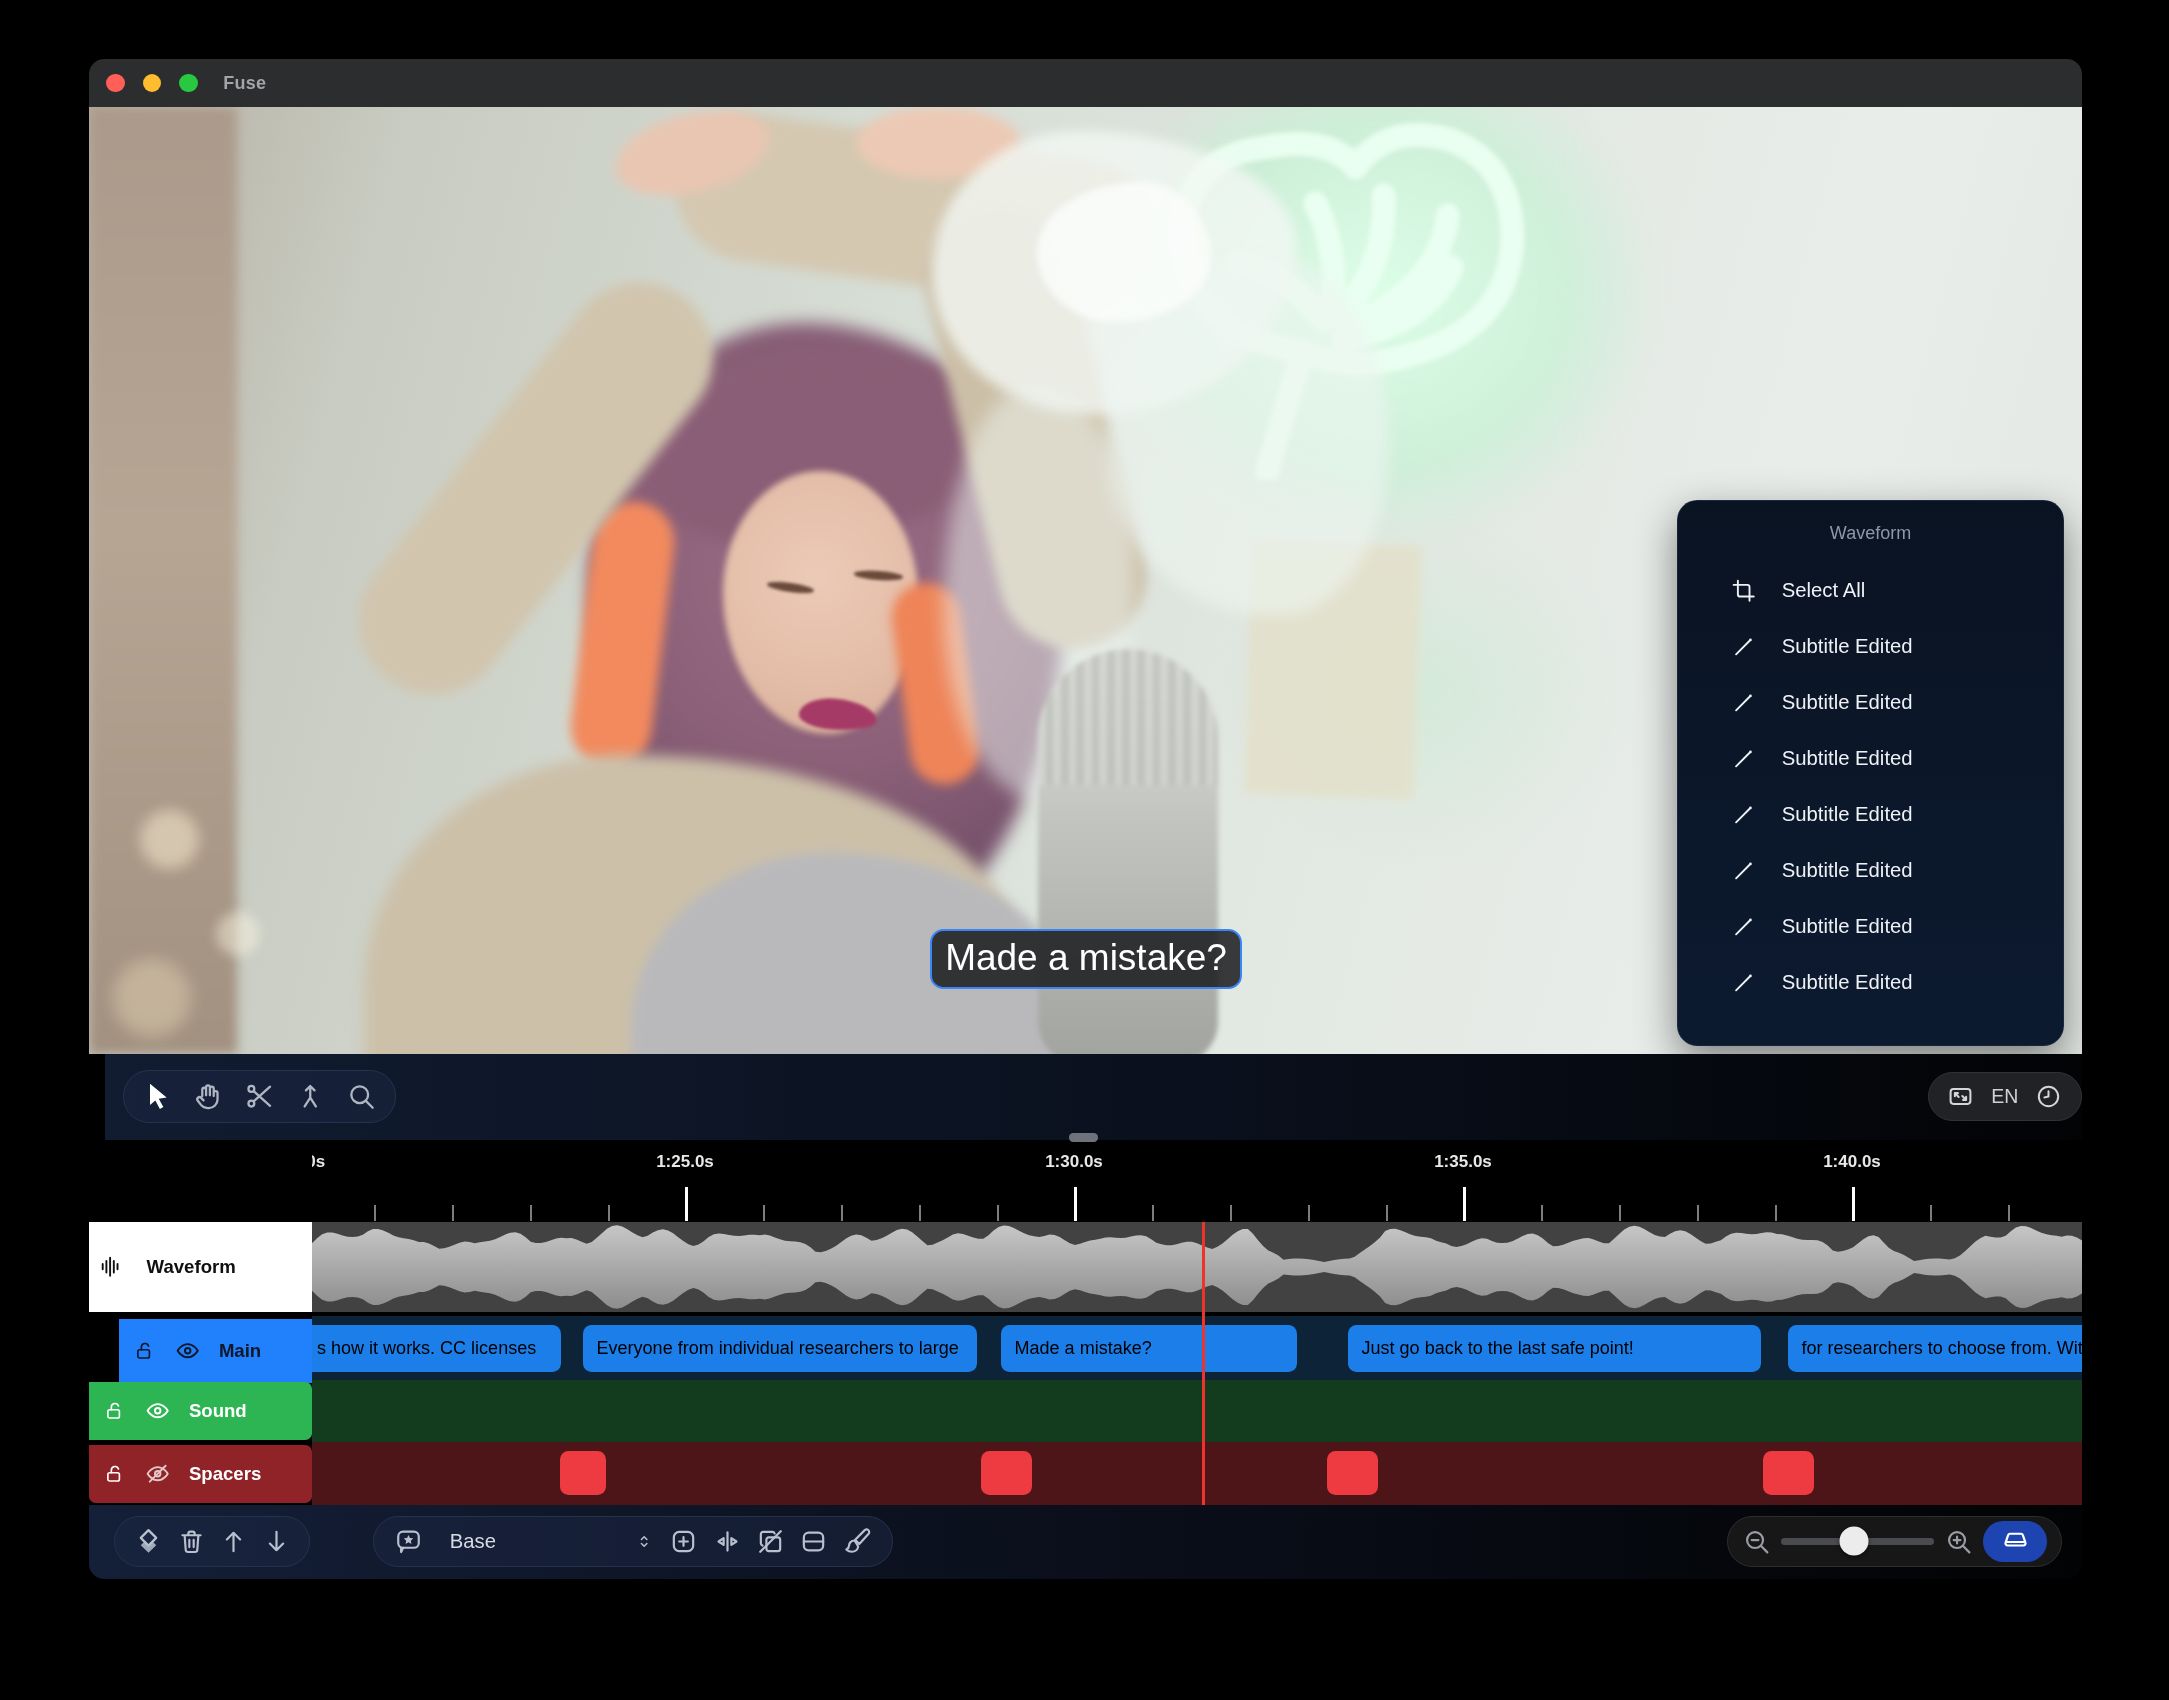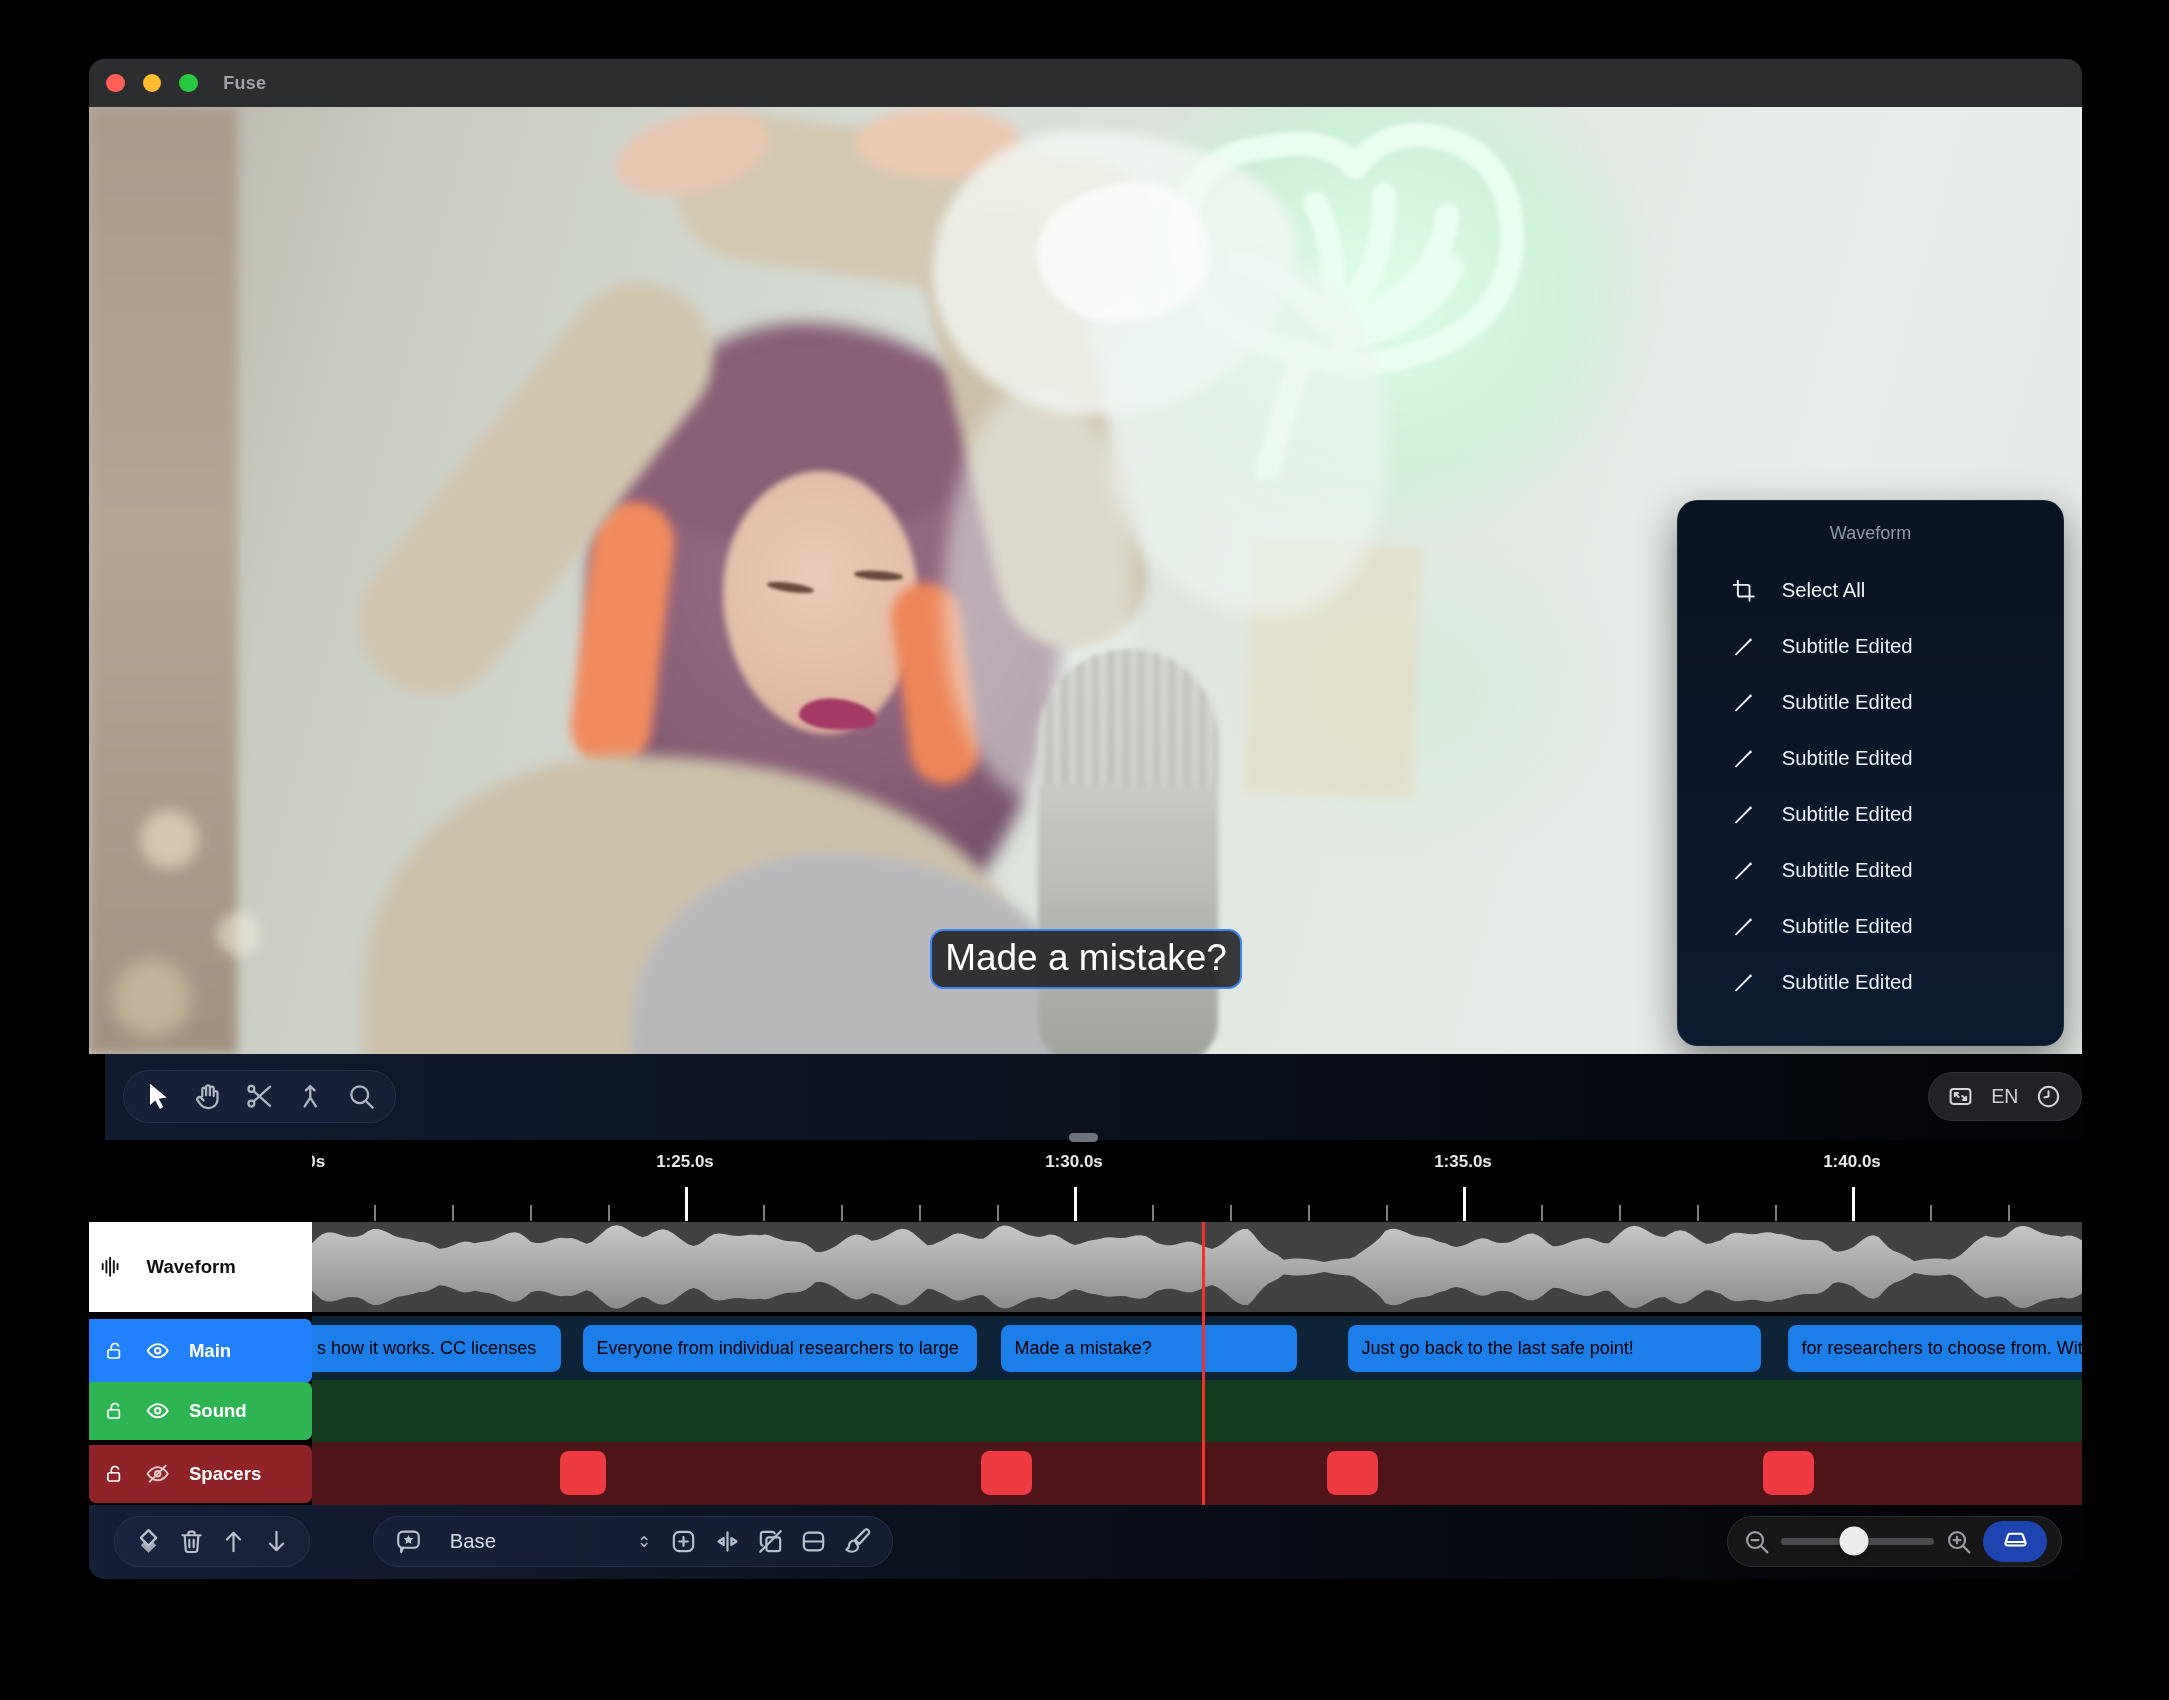--- a/index.html
+++ b/index.html
@@ -94,21 +94,21 @@
   .ruler{position:absolute;left:0;top:86px;width:100%;height:81px;background:#000;}
   .ruler-clip{position:absolute;left:223px;top:0;right:0;height:100%;overflow:hidden;}
   .ruler-label{position:absolute;top:12px;transform:translateX(-50%);font-size:17px;font-weight:bold;color:#e8e8e8;white-space:nowrap;}
   .tick{position:absolute;bottom:0;background:#7d7d7d;width:1.7px;}
   .tick.major{width:2.5px;background:#fff;}
   .scroll-handle{position:absolute;left:980px;top:-6.8px;width:29px;height:8.5px;border-radius:4.2px;background:#6e737b;cursor:grab;}
   
   .tracks{position:absolute;left:0;top:168px;width:100%;height:283px;}
   .lab{position:absolute;left:0;width:223px;box-sizing:border-box;display:flex;align-items:center;cursor:pointer;}
   .lab-wave{top:0;height:90px;background:#fff;color:#101010;padding-left:10.2px;gap:22px;}
-  .lab-main{top:97px;height:64px;background:var(--mainblue);border-radius:0 6.8px 6.8px 0;padding-left:15.3px;gap:18.6px;color:#ffffff;}
+  .lab-main{top:97px;height:64px;background:var(--mainblue);border-radius:0 6.8px 6.8px 0;padding-left:15.3px;gap:18.6px;color:#0f172a;margin-left:30px;}
   .lab-sound{top:160px;height:58px;background:var(--soundgreen);border-radius:0 6.8px 6.8px 0;padding-left:15.3px;gap:18.6px;color:#fff;}
   .lab-spacers{top:223px;height:58px;background:var(--spacerred);border-radius:0 6.8px 6.8px 6.8px;padding-left:15.3px;gap:18.6px;color:#fff;}
   .lab .t{font-size:18.6px;font-weight:bold;}
   .lab .ic{width:25.4px;height:25.4px;flex:0 0 25.4px;}
   .lab .ic.small{width:22px;flex-basis:22px;}
   .lab .ic svg{width:100%;height:100%;}
   .dim{opacity:.75;}
   .row{position:absolute;left:223px;width:1770px;overflow:hidden;}
   .row-wave{top:0;height:90px;background:#424242;}
   .row-main{top:94px;height:64px;background:var(--mainrow);}

